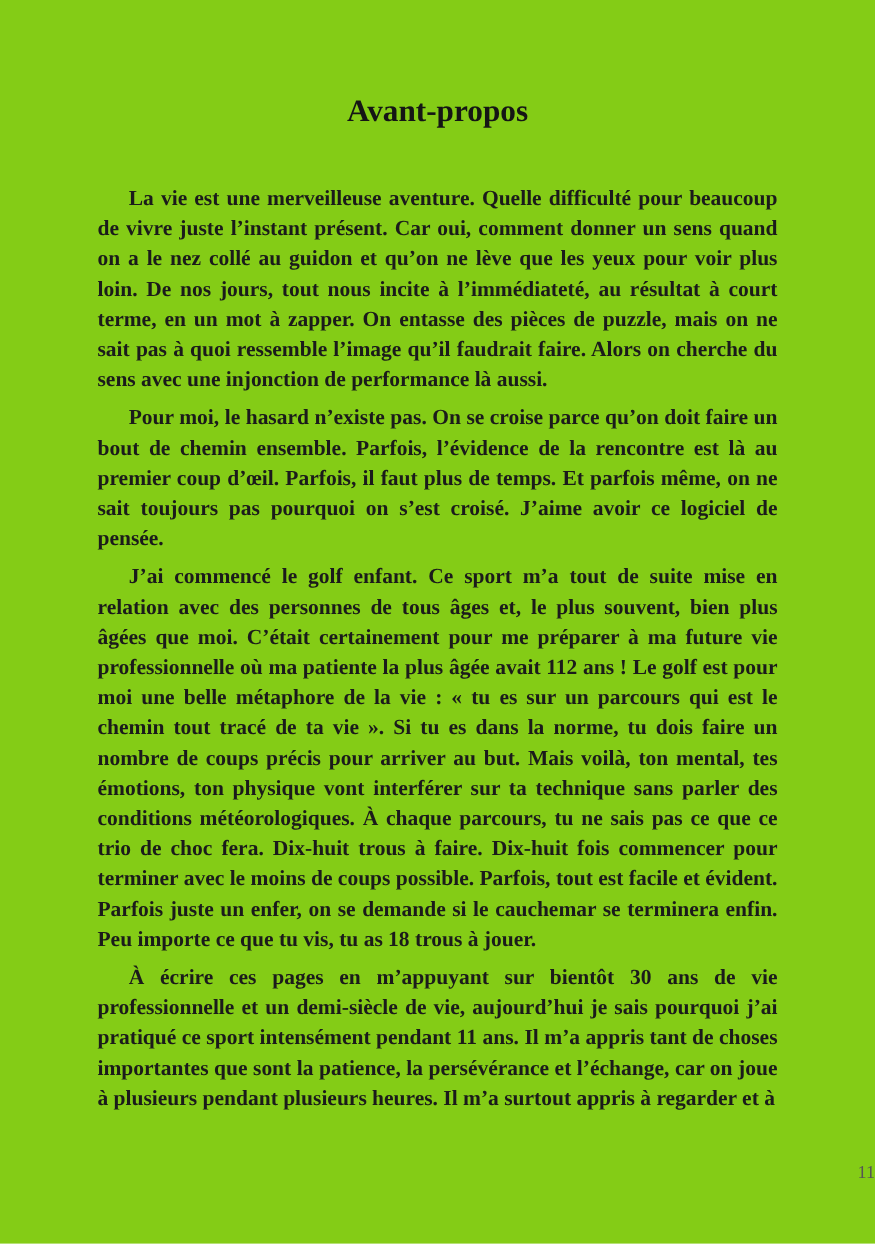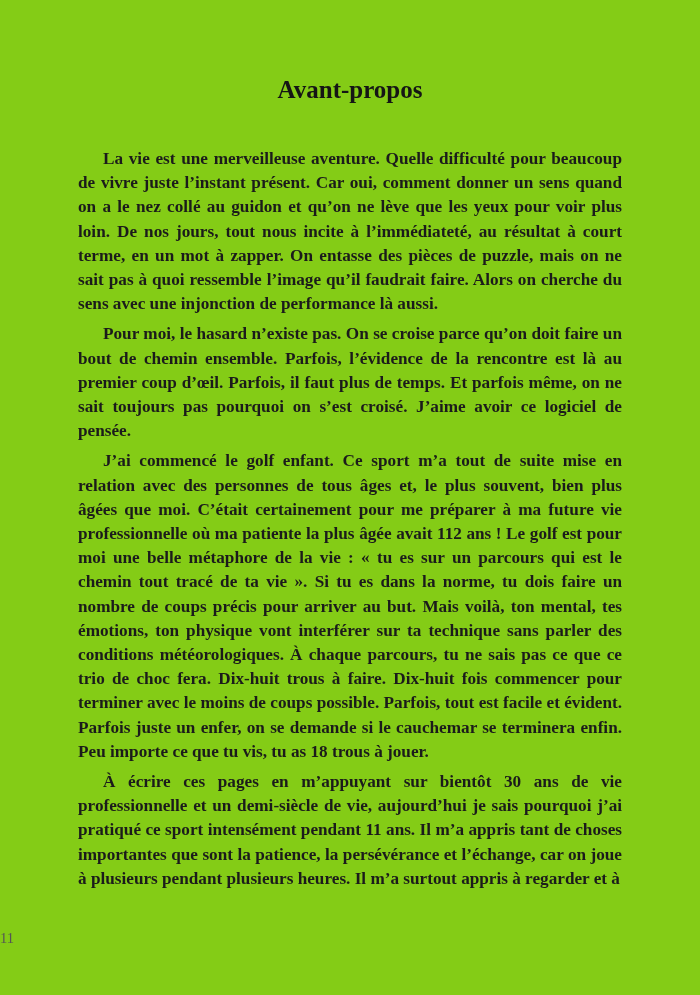--- a/index.html
+++ b/index.html
@@ -40,21 +40,21 @@
     margin: 0 0 6px 0;
     hyphens: none;
     color: #1b1b1b;
     font-weight: bold;
   }
   .page-number {
     position: absolute;
     left: 0;
     top: 930px;
     width: 100%;
-    text-align: left;
+    text-align: right;
     font-size: 14.5px;
     color: #555555;
   }
 </style>
 </head>
 <body>
 
 <div class="page">
   <div class="content">
     <h1 class="chapter-title">Avant-propos</h1>

